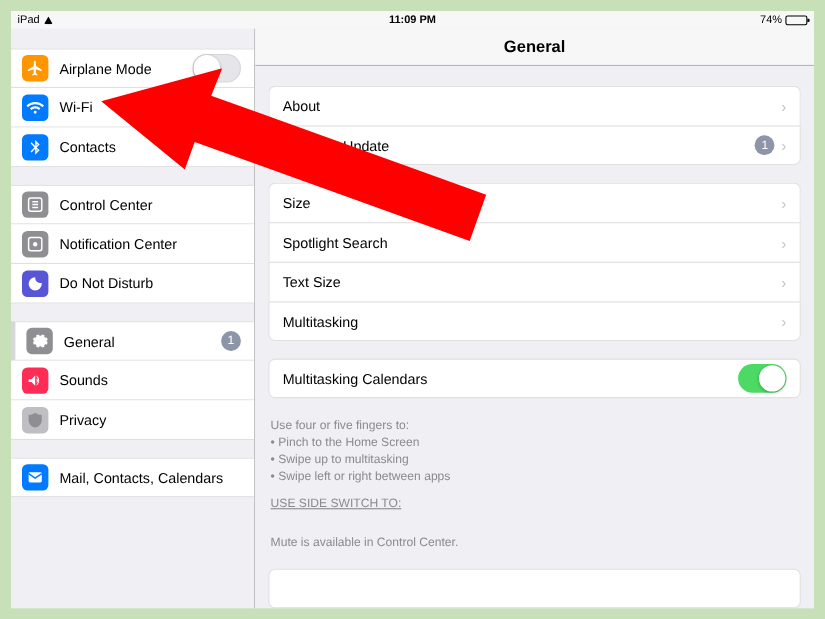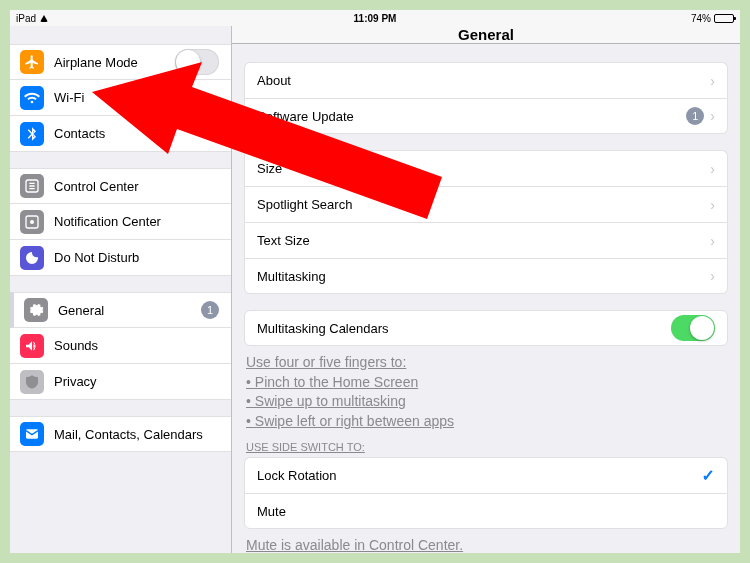--- a/index.html
+++ b/index.html
@@ -34,21 +34,21 @@
 .toggle.on { background: #4cd964; box-shadow: none; }
 .toggle .knob { width: 24px; height: 24px; background: #fff; border-radius: 50%; position: absolute; top: 1px; left: 1px; box-shadow: 0 1px 3px rgba(0,0,0,.3); }
 .toggle.on .knob { left: auto; right: 1px; }
 .selected { border-left: 4px solid #d6d6db; }
 
 .main .group { margin: 16px 12px 0; }
 .main .group:first-of-type { margin-top: 18px; }
 .main .cell { border: 1px solid #e0e0e3; border-bottom: none; border-radius: 0; padding: 0 12px; min-height: 36px; }
 .main .cell:first-child { border-top-left-radius: 6px; border-top-right-radius: 6px; }
 .main .cell:last-child { border-bottom: 1px solid #e0e0e3; border-bottom-left-radius: 6px; border-bottom-right-radius: 6px; }
-.footer-text { color: #8a8a8e; font-size: 14px; padding: 7px 14px 0; line-height: 1.4; text-decoration: underline; }
+.footer-text { color: #8a8a8e; font-size: 11px; padding: 18px 14px 0; line-height: 1.4; }
 .header-text { color: #8a8a8e; font-size: 11px; padding: 10px 14px 4px; text-transform: uppercase; text-decoration: underline; }
 .check { color: #007aff; font-size: 16px; font-weight: bold; }
 
 .arrow-overlay { position: absolute; pointer-events: none; z-index: 50; }
 
 .sidebar-scroll { flex: 1; overflow: hidden; }
 </style>
 </head>
 <body>
 
@@ -204,29 +204,20 @@
           <div class="group">
             <div class="cell">
               <span>Multitasking Calendars</span>
               <span class="toggle on" style="margin-left: auto;">
                 <span class="knob"></span>
               </span>
             </div>
           </div>
           <div class="footer-text">Use four or five fingers to:<br>• Pinch to the Home Screen<br>• Swipe up to multitasking<br>• Swipe left or right between apps</div>
           <div class="header-text">USE SIDE SWITCH TO:</div>
-          <div class="group" style="margin-top: 0px;">
-            <div class="cell">
-              <span>Lock Rotation</span>
-              <span class="check" style="margin-left: auto;">✓</span>
-            </div>
-            <div class="cell">
-              <span>Mute</span>
-            </div>
-          </div>
           <div class="footer-text">Mute is available in Control Center.</div>
           <div class="group">
             <div class="cell"></div>
           </div>
         </div>
     </div>
   </div>
 
   <svg class="arrow-overlay" style="left: 82px; top: 52px;" width="380" height="190" viewBox="0 0 380 190">
     <polygon points="0,30 110,0 100,25 350,115 335,157 85,67 76,92" fill="#ff0000"></polygon>

